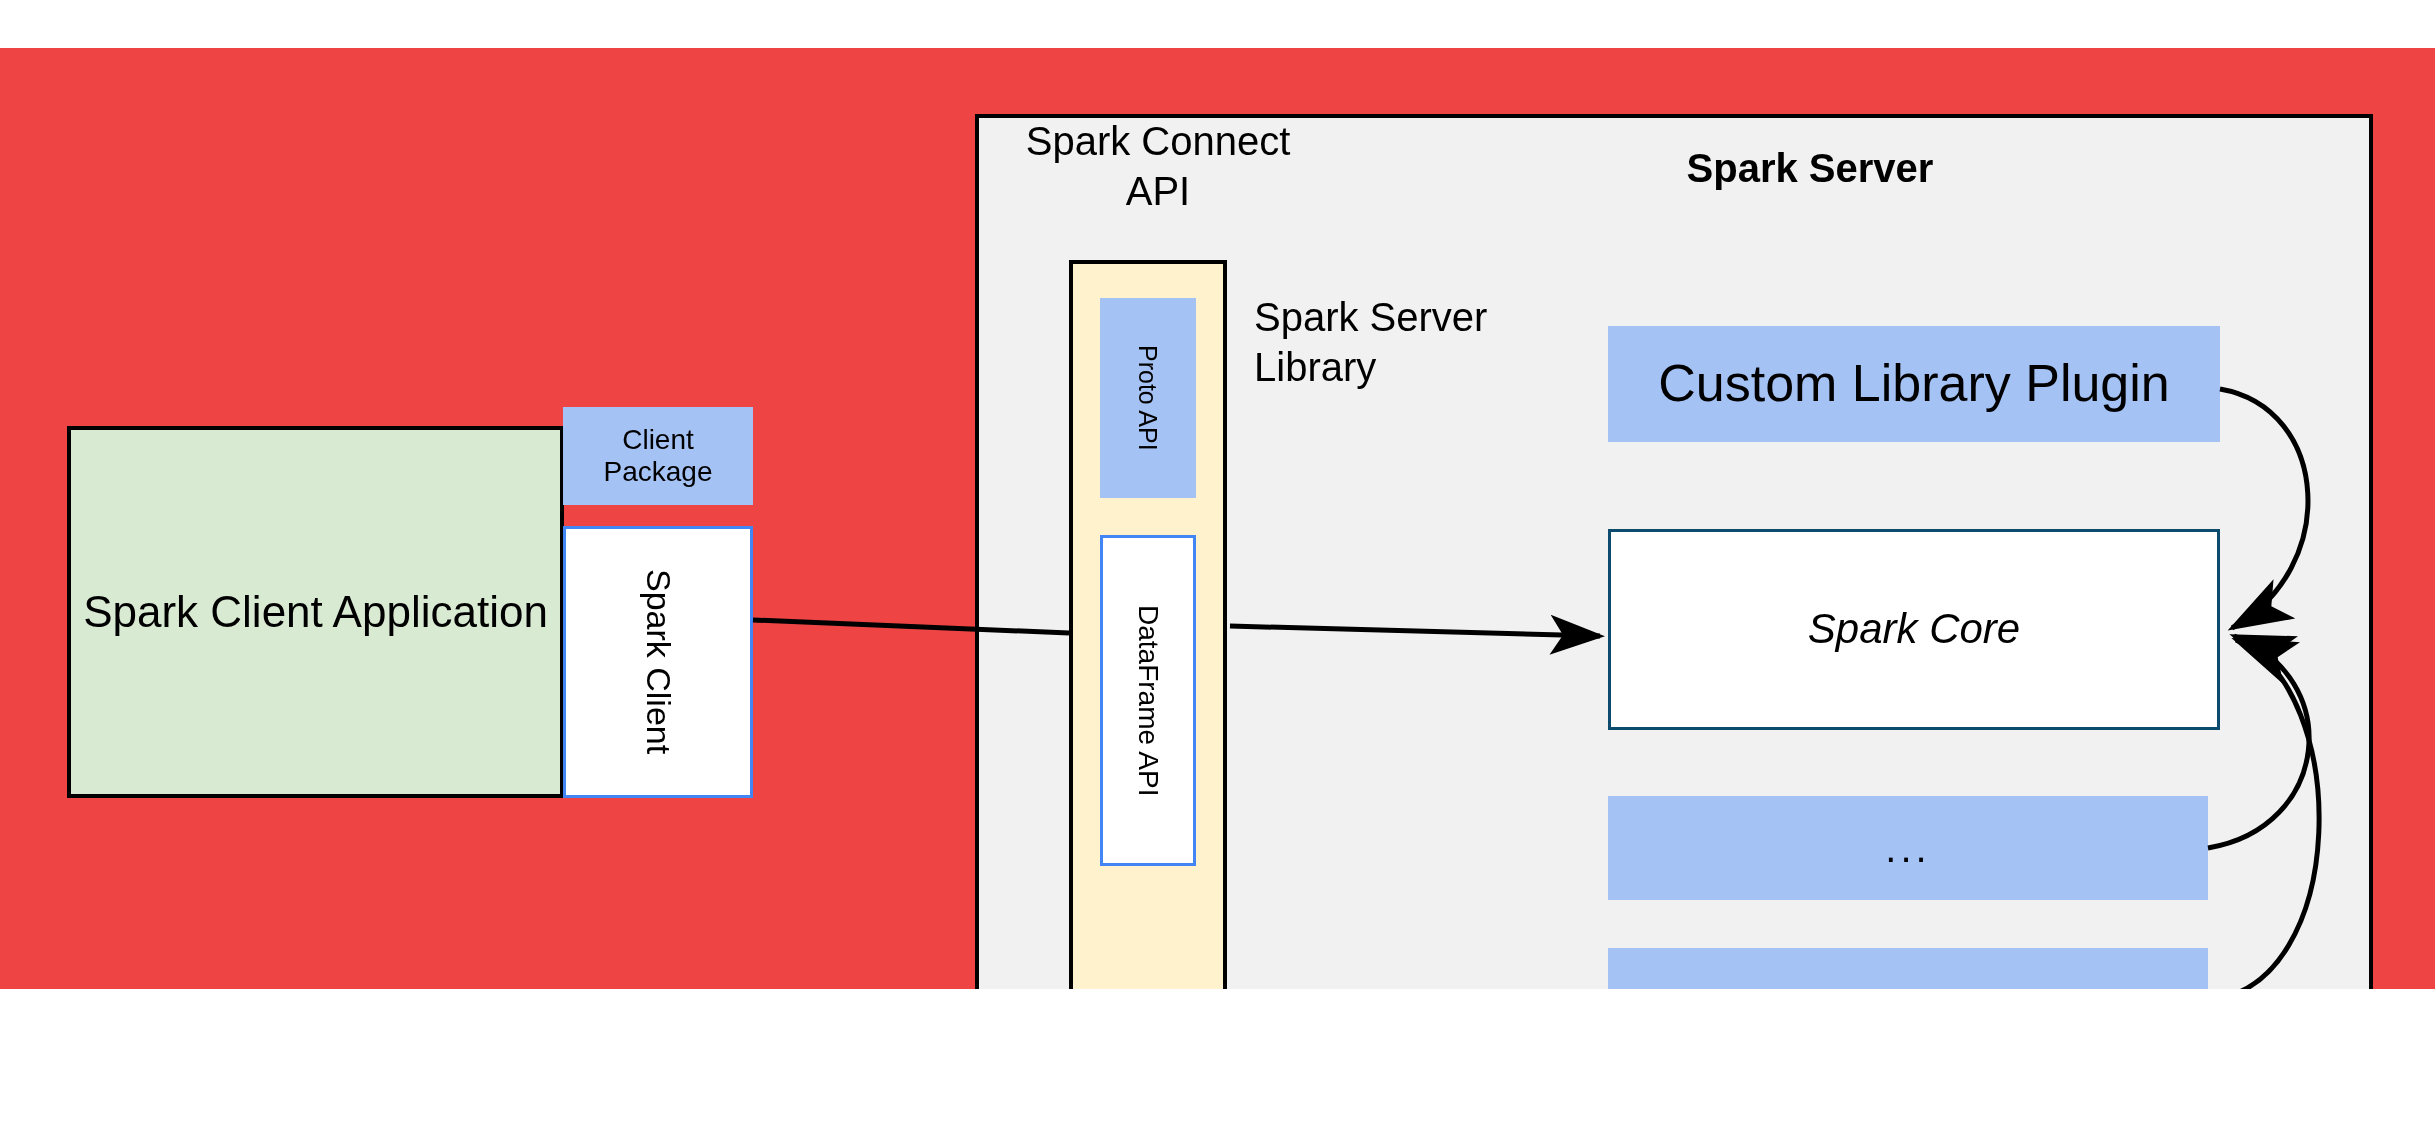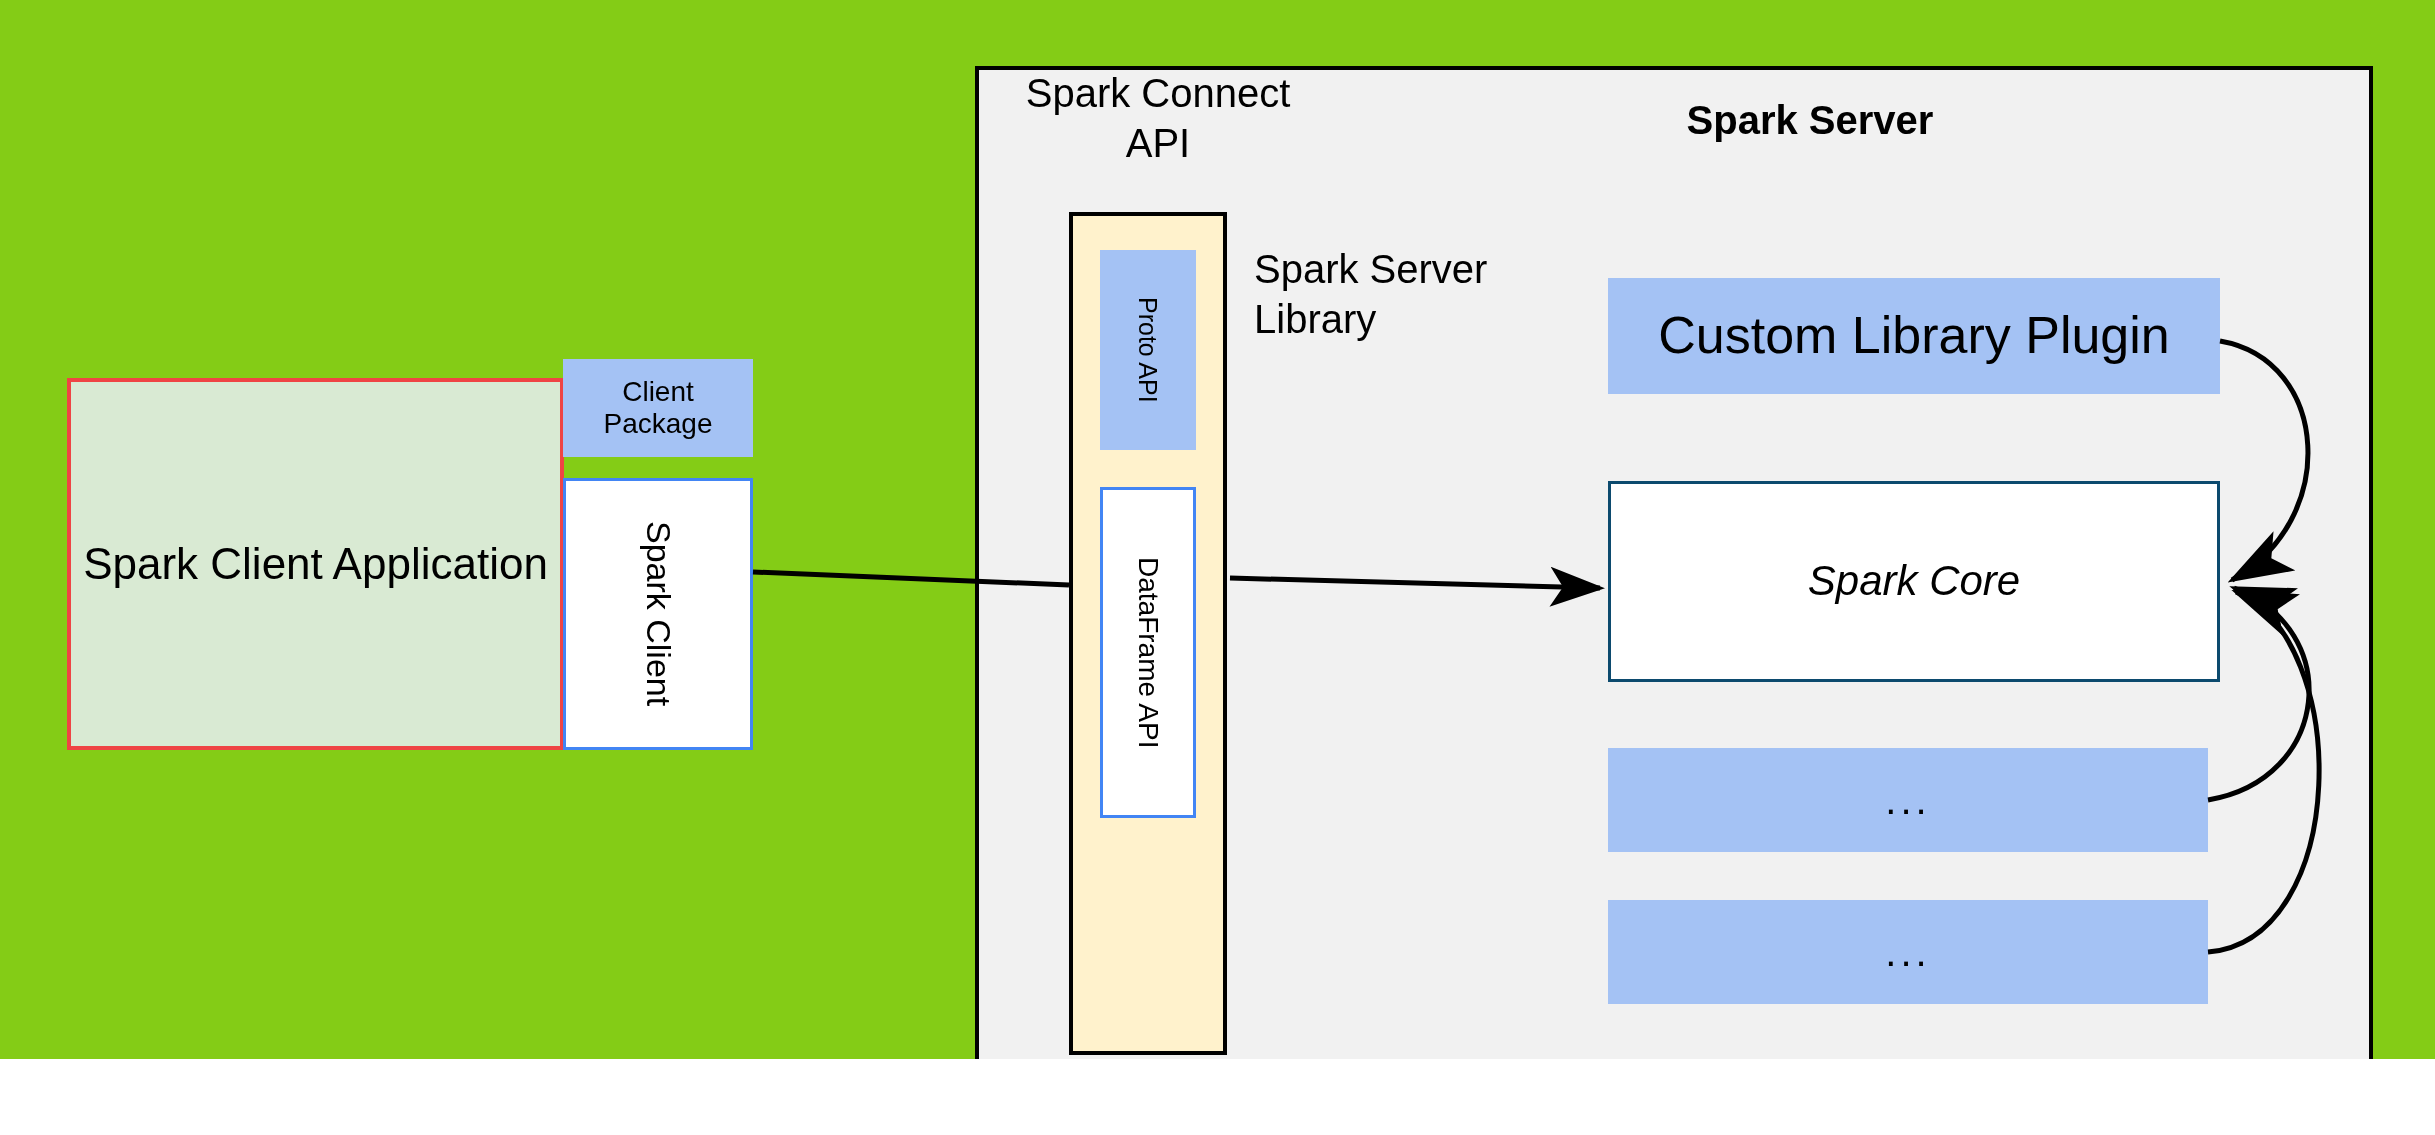--- a/index.html
+++ b/index.html
@@ -7,23 +7,24 @@
     padding: 0;
     background: #ffffff;
   }
   body {
     font-family: "Liberation Sans", sans-serif;
     -webkit-font-smoothing: antialiased;
   }
   #canvas {
     position: relative;
     width: 2435px;
-    height: 1059px;
-    background: #84cc16;
+    height: 941px;
+    background: #ef4444;
     overflow: hidden;
+    margin-top: 48px;
   }
   .node {
     position: absolute;
     box-sizing: border-box;
     display: flex;
     align-items: center;
     justify-content: center;
     text-align: center;
     color: #000000;
     line-height: 1.15;
@@ -34,21 +35,21 @@
     text-align: center;
     line-height: 1.22;
     white-space: pre-line;
   }
 
   
   #client-app-box {
     left: 67px;  top: 378px;
     width: 497px; height: 372px;
     background: #D9EAD3;
-    border: 4px solid #ef4444;
+    border: 4px solid #000000;
     font-size: 44px;
   }
   #client-app-label { display: block; }
 
   #client-package-box {
     left: 563px; top: 359px;
     width: 190px; height: 98px;
     background: #A4C2F4;
     border: 2px solid #A4C2F4;
     font-size: 28px;

